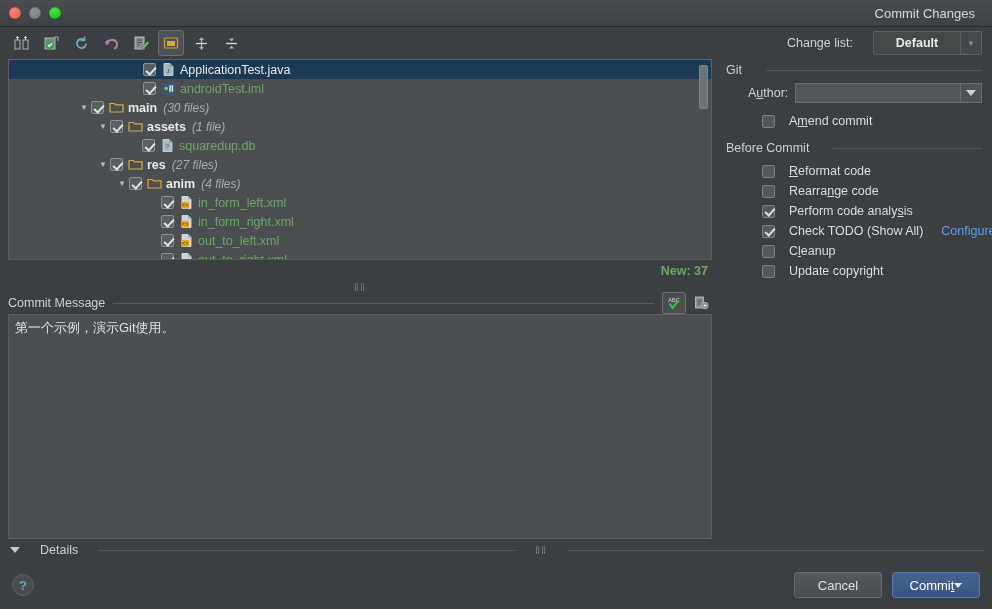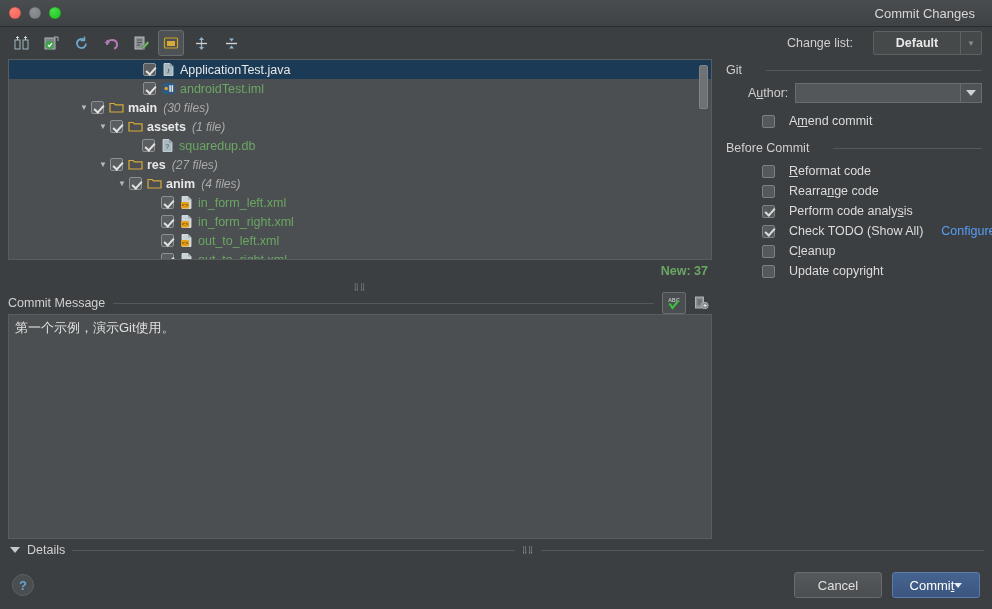--- a/index.html
+++ b/index.html
@@ -368,21 +368,21 @@
     margin-left: 4px;
   }
   .before-commit-title { margin-top: 4px; }
 
   
   .details-bar {
     height: 22px;
     flex: 0 0 22px;
     display: flex;
     align-items: center;
-    gap: 7px;
+    gap: 20px;
     padding: 0 8px 0 10px;
   }
   .details-tri {
     width: 0; height: 0;
     border-left: 5px solid transparent;
     border-right: 5px solid transparent;
     border-top: 6px solid #c6c9cb;
   }
   .details-label { font-size: 12.5px; color: #cfcfcf; white-space: nowrap; }
   .details-line-a { flex: 1 1 auto; height: 1px; background: #55585a; }

